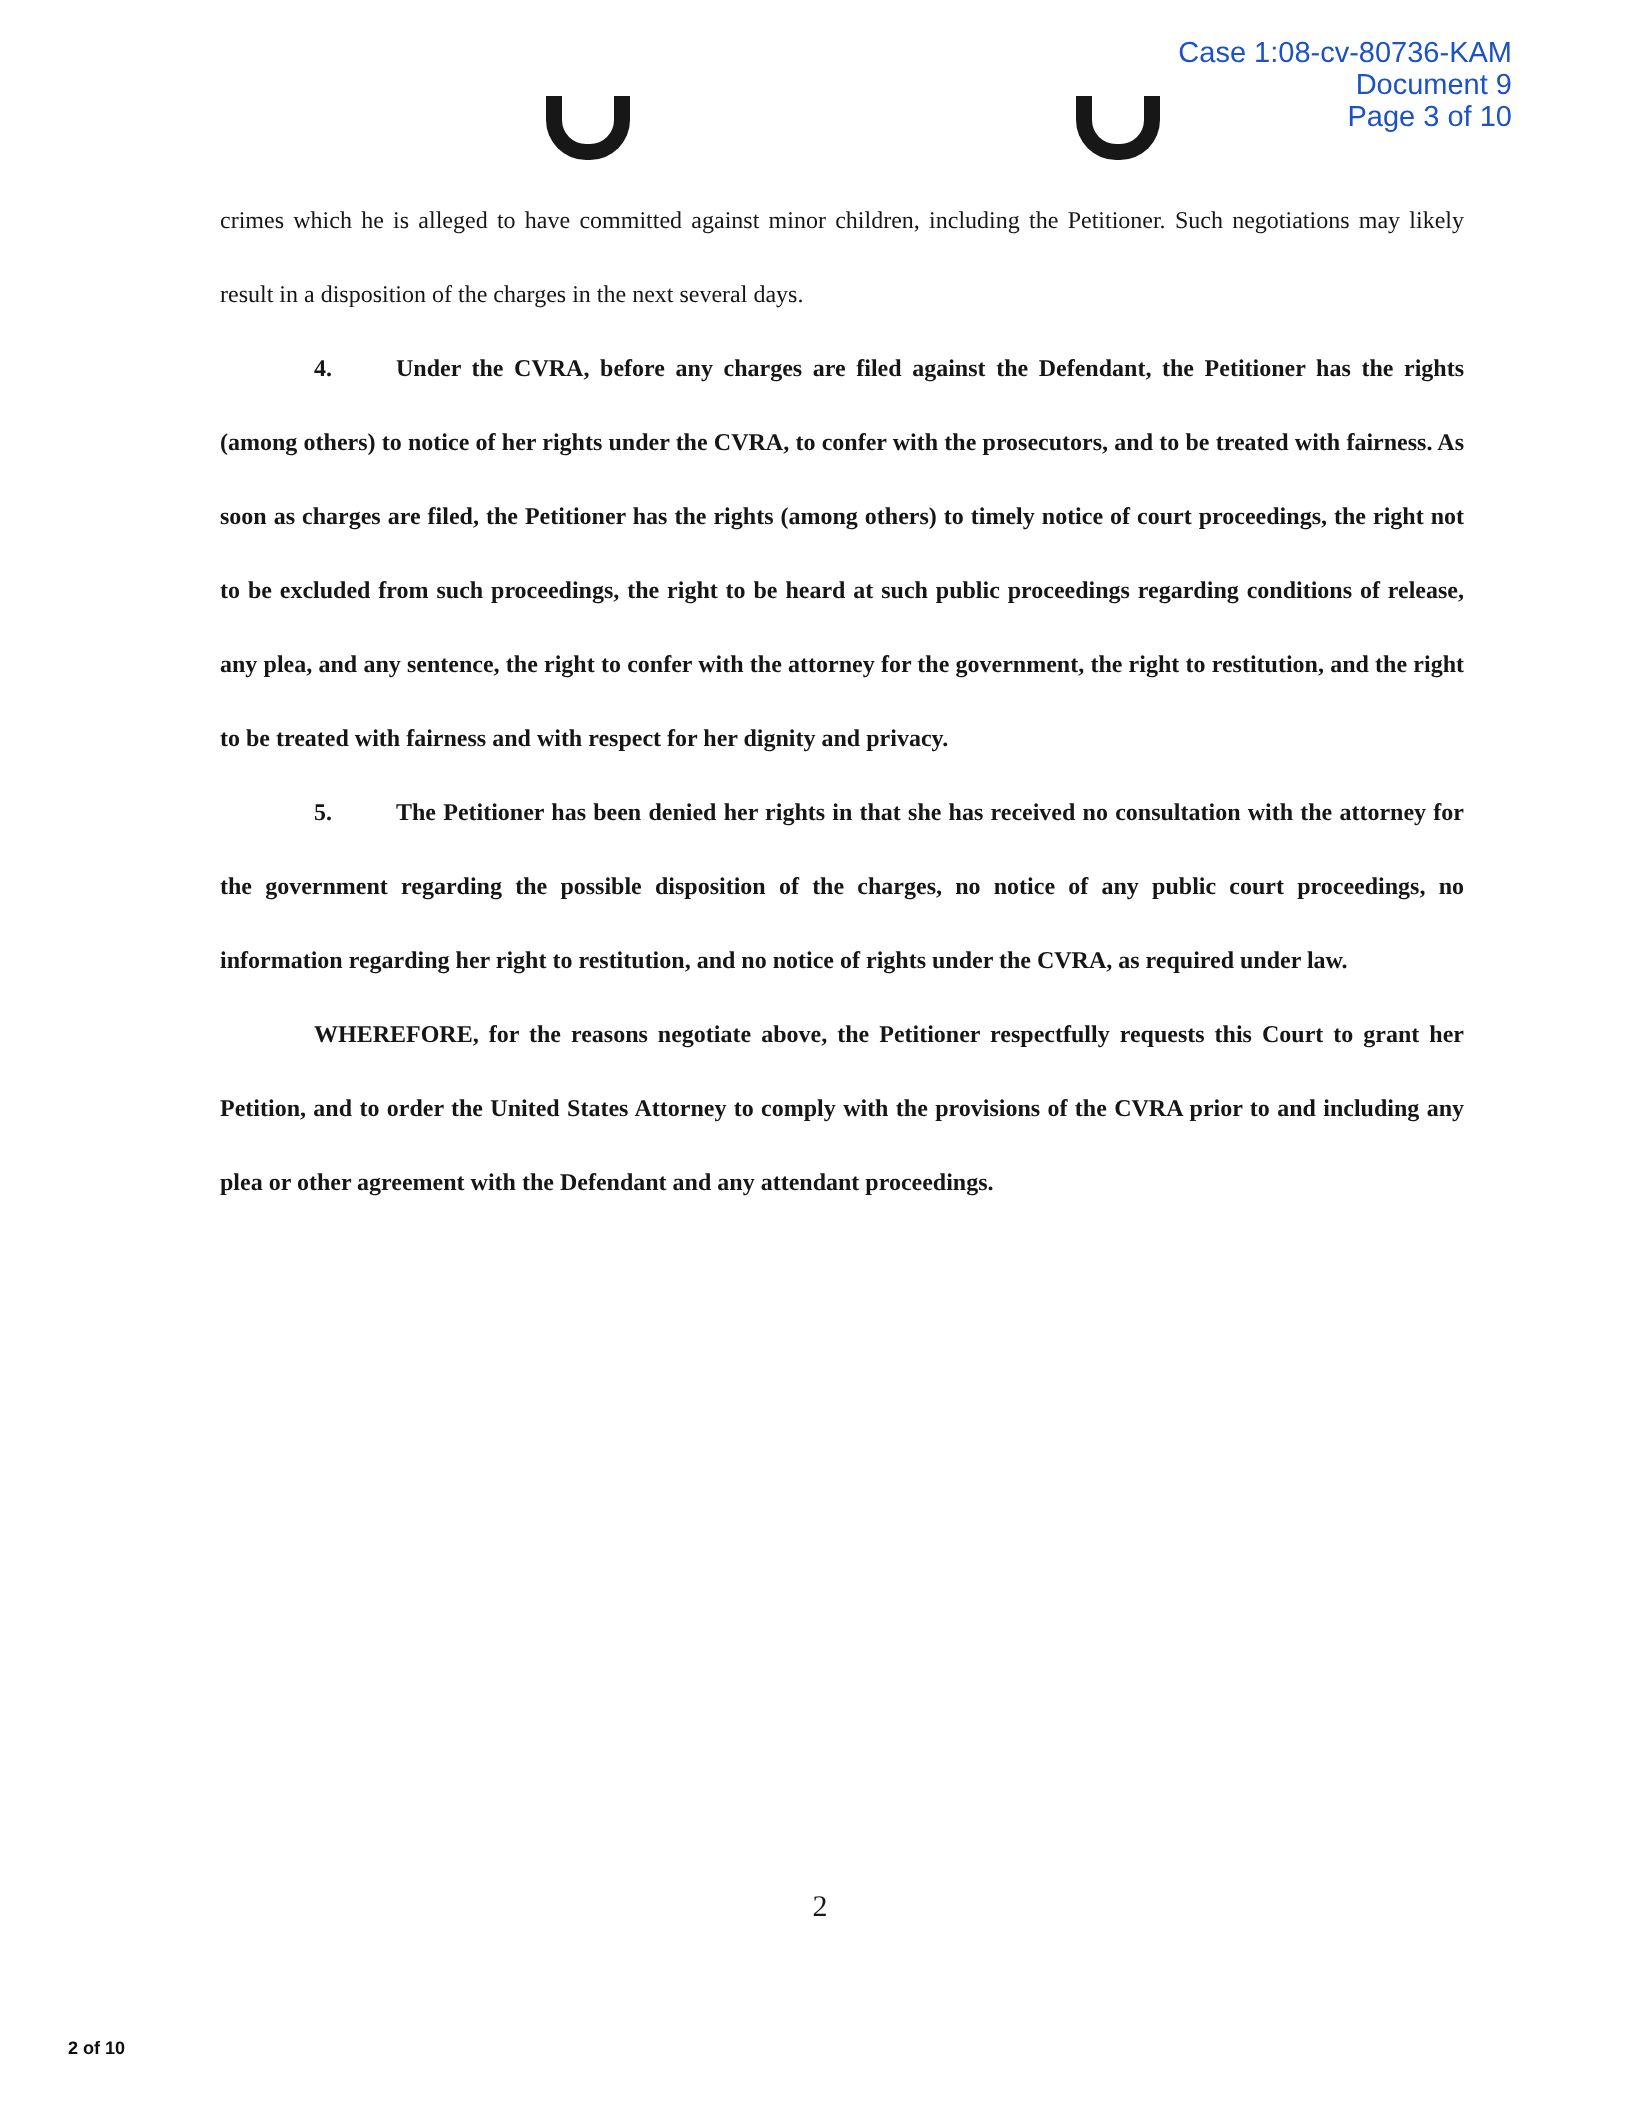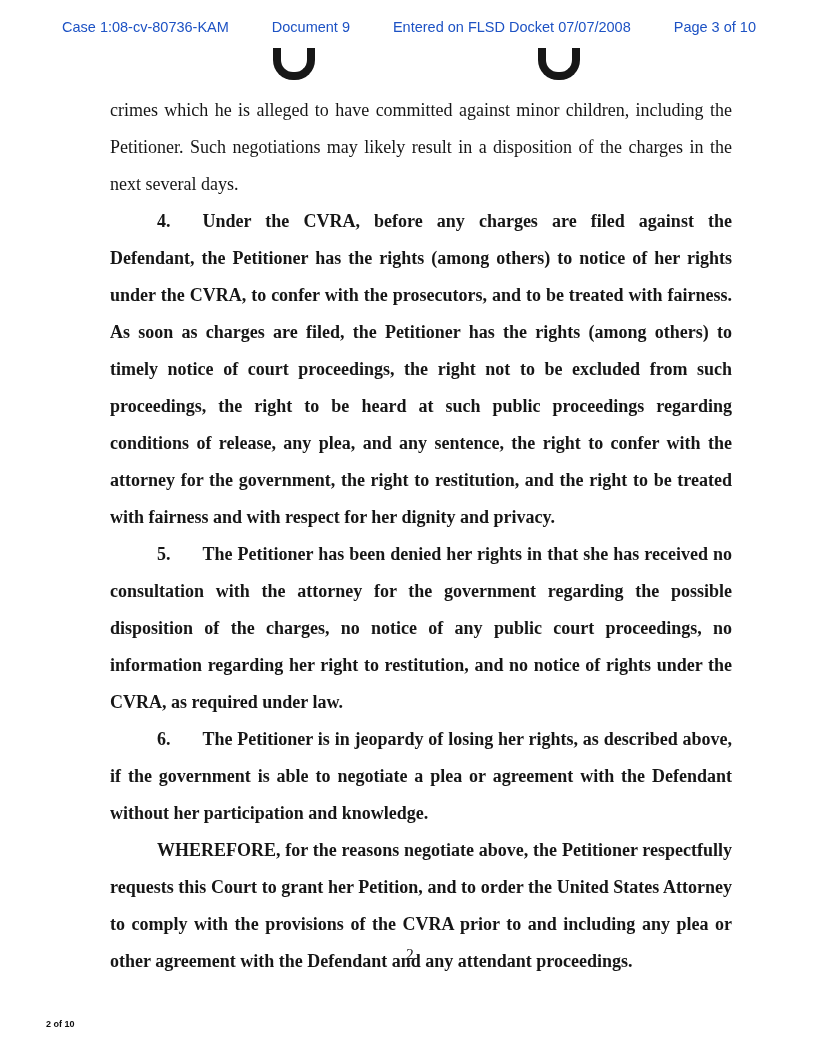--- a/index.html
+++ b/index.html
@@ -23,20 +23,21 @@
     top: 19px;
     left: 62px;
     width: 694px;
     display: flex;
     justify-content: space-between;
     align-items: flex-end;
     font-family: "Liberation Sans", sans-serif;
     font-size: 14.5px;
     color: var(--header-blue, #1d52c4);
     white-space: nowrap;
+    flex-direction: column;
   }
 
   
   .scan-mark {
     position: absolute;
     width: 26px;
     height: 24px;
     border: 8px solid #171717;
     border-top: none;
     border-radius: 0 0 20px 20px;
@@ -44,21 +45,21 @@
   }
   .scan-mark.m1 { left: 273px; }
   .scan-mark.m2 { left: 538px; }
 
   
   .doc-body {
     position: absolute;
     left: 110px;
     top: 92px;
     width: 622px;
-    font-size: 18px;
+    font-size: 12px;
     line-height: 37px;
     text-align: justify;
   }
   .doc-body p {
     margin: 0;
     padding: 0;
   }
   .doc-body p.indent {
     text-indent: 47px;
     font-weight: bold;
@@ -73,51 +74,49 @@
     left: 0;
     right: 0;
     top: 946px;
     text-align: center;
     font-size: 15px;
   }
 
   
   .corner-indicator {
     position: absolute;
-    left: 46px;
+    left: 34px;
     top: 1019px;
     font-family: "Liberation Sans", sans-serif;
     font-size: 9px;
     font-weight: bold;
     color: #0c0c0c;
   }
 </style>
 </head>
 <body>
 
 <div class="page">
 
   <div class="docket-header">
     <span>Case 1:08-cv-80736-KAM</span>
     <span>Document 9</span>
-    <span>Entered on FLSD Docket 07/07/2008</span>
     <span>Page 3 of 10</span>
   </div>
 
   <span class="scan-mark m1"></span>
   <span class="scan-mark m2"></span>
 
   <div class="doc-body">
     <p class="para"><span class="plabel"></span><span class="ptext">crimes which he is alleged to have committed against minor children, including the Petitioner. Such negotiations may likely result in a disposition of the charges in the next several days.</span></p>
 
     <p class="para indent"><span class="plabel">4.</span><span class="ptext">Under the CVRA, before any charges are filed against the Defendant, the Petitioner has the rights (among others) to notice of her rights under the CVRA, to confer with the prosecutors, and to be treated with fairness.  As soon as charges are filed, the Petitioner has the rights (among others) to timely notice of court proceedings, the right not to be excluded from such proceedings, the right to be heard at such public proceedings regarding conditions of release, any plea, and any sentence, the right to confer with the attorney for the government, the right to restitution, and the right to be treated with fairness and with respect for her dignity and privacy.</span></p>
 
     <p class="para indent"><span class="plabel">5.</span><span class="ptext">The Petitioner has been denied her rights in that she has received no consultation with the attorney for the government regarding the possible disposition of the charges, no notice of any public court proceedings, no information regarding her right to restitution, and no notice of rights under the CVRA, as required under law.</span></p>
 
-    <p class="para indent"><span class="plabel">6.</span><span class="ptext">The Petitioner is in jeopardy of losing her rights, as described above, if the government is able to negotiate a plea or agreement with the Defendant without her participation and knowledge.</span></p>
 
     <p class="para indent"><span class="plabel"></span><span class="ptext">WHEREFORE, for the reasons negotiate above, the Petitioner respectfully requests this Court to grant her Petition, and to order the United States Attorney to comply with the provisions of the CVRA prior to and including any plea or other agreement with the Defendant and any attendant proceedings.</span></p>
   </div>
 
   <div class="page-number">2</div>
 
   <div class="corner-indicator">2 of 10</div>
 
 </div>
 

